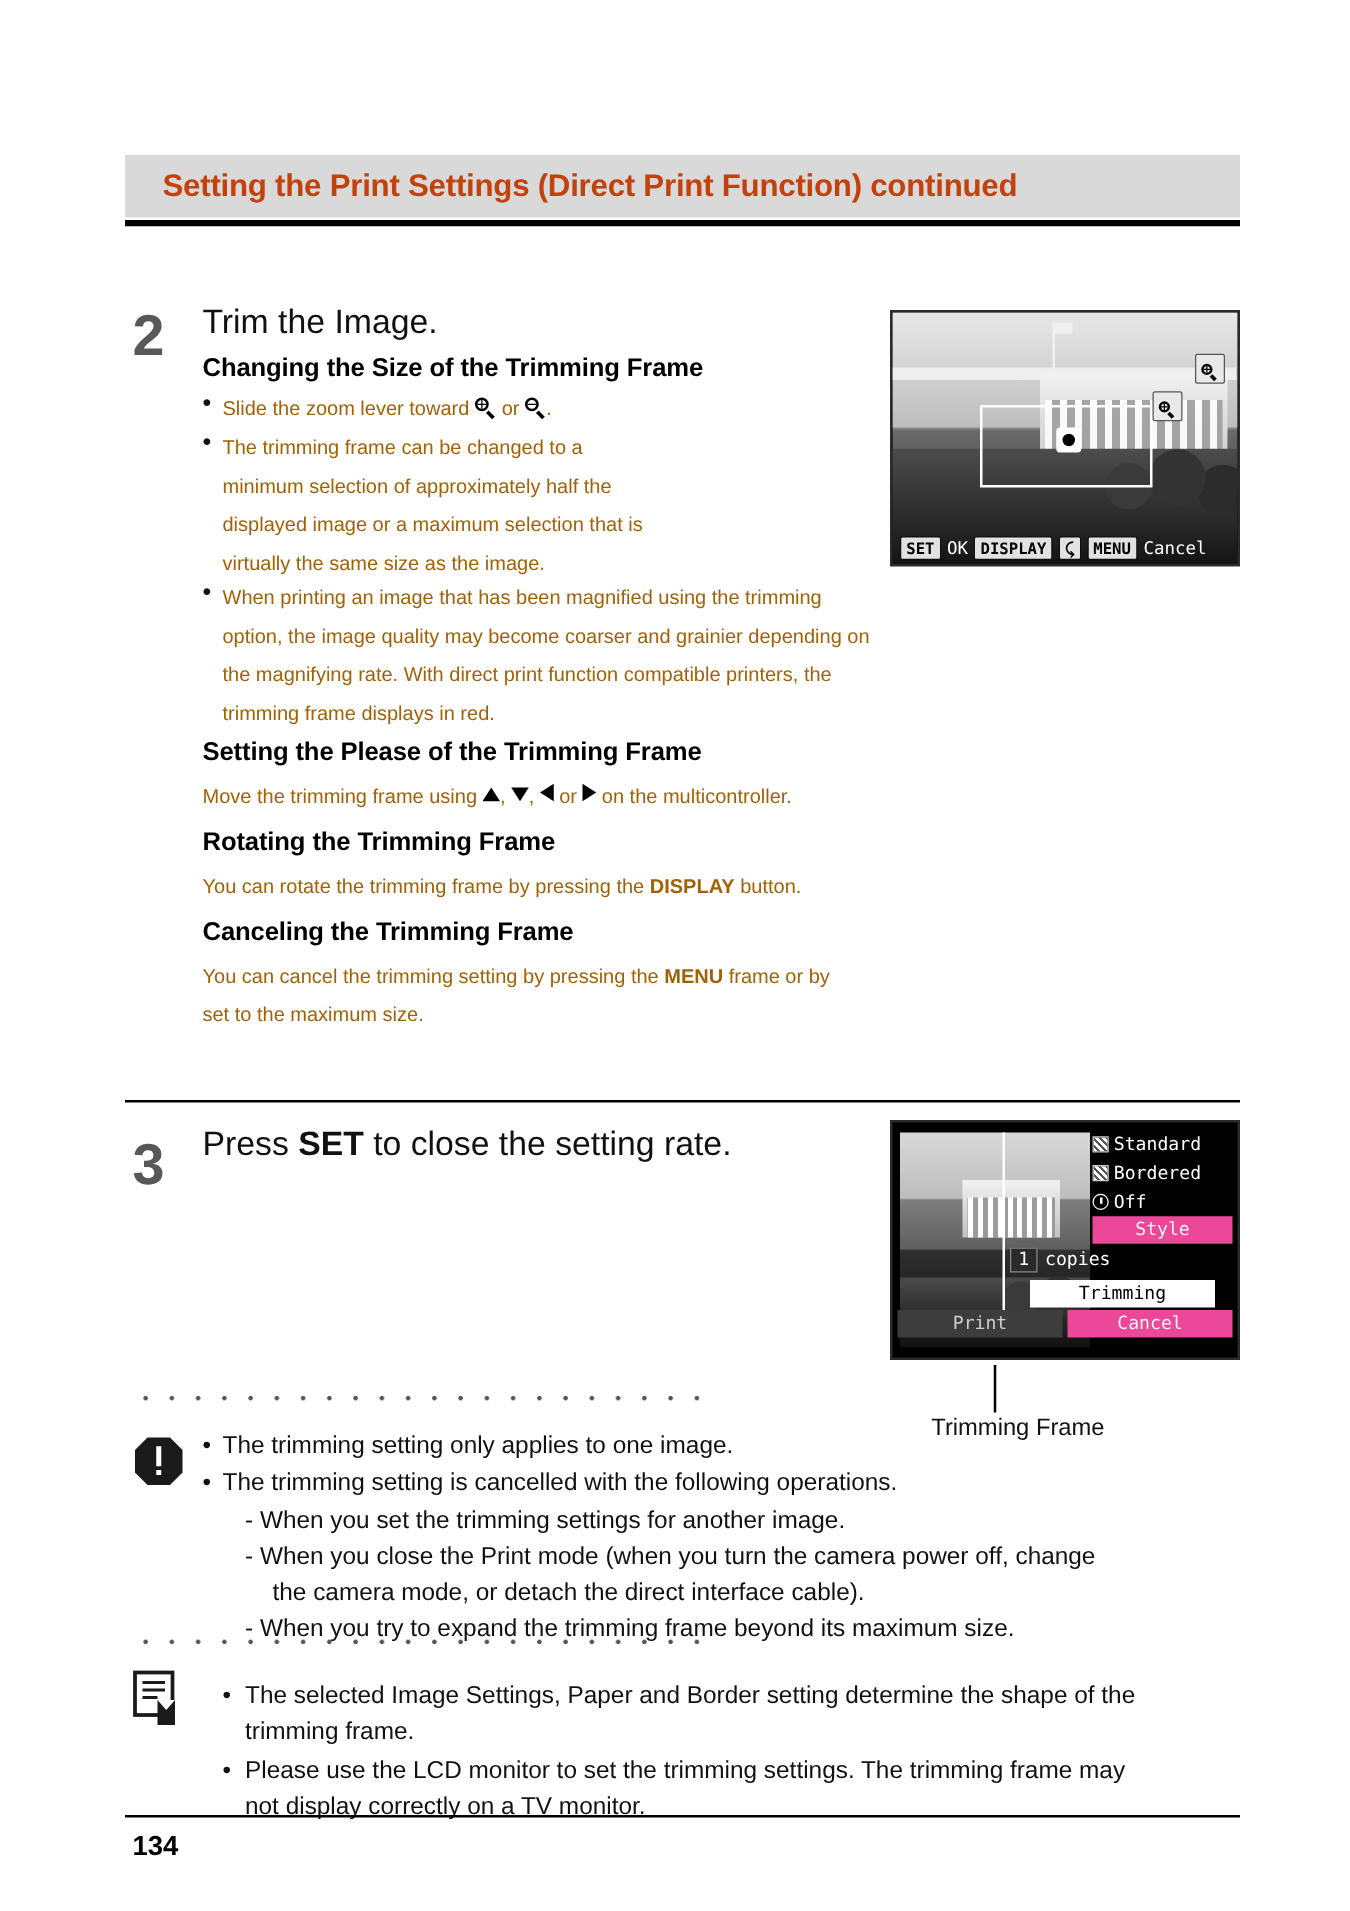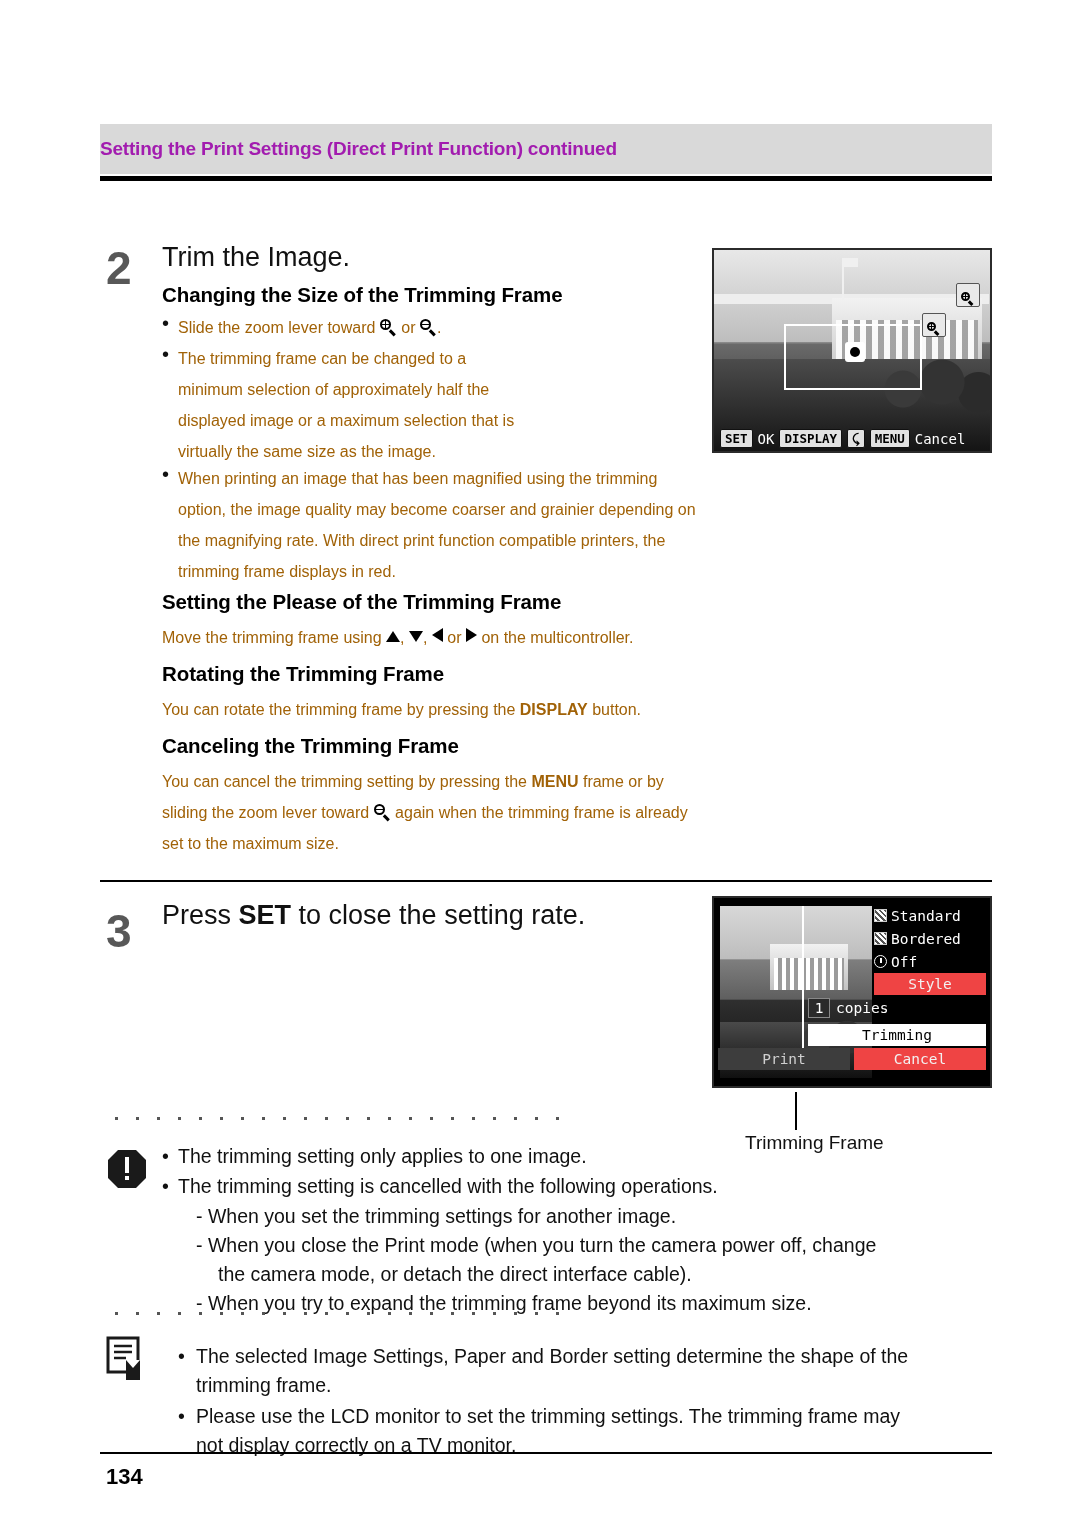--- a/index.html
+++ b/index.html
@@ -24,24 +24,25 @@
   
   .header-bar {
     position: absolute;
     left: 100px; top: 124px;
     width: 892px; height: 50px;
     background: #d9d9d9;
     display: flex;
     align-items: center;
   }
   .header-title {
-    font-size: 19px;
+    font-size: 25px;
     font-weight: bold;
     letter-spacing: -0.2px;
-    color: #a21caf;
+    padding-left: 30px;
+    color: #c2410c;
   }
   .header-rule {
     position: absolute;
     left: 100px; top: 176px;
     width: 892px; height: 5px;
     background: #000;
   }
 
   
   .step-num {
@@ -284,21 +285,21 @@
     content:""; position:absolute; left:5px; top:2px; width:1.5px; height:5px; background:#fff;
   }
   .lcd2 .bar {
     font-family:"DejaVu Sans Mono", monospace;
     font-size: 14.5px;
     text-align:center;
     color:#ffffff;
     height:22px;
     line-height:22px;
   }
-  .lcd2 .bar.gray { background:#ef4444; color:#f2f2f2; }
+  .lcd2 .bar.gray { background:#ec4899; color:#f2f2f2; }
   .lcd2 .bar.white { background:#ffffff; color:#000; }
   .lcd2 .bar.dark { background:#3d3d3d; color:#cfcfcf; }
   .lcd2 .copies-row {
     position:absolute; right:4px; top:99px; width:178px;
     display:flex; align-items:center;
     font-family:"DejaVu Sans Mono", monospace;
     font-size: 14.5px; color:#fff; height:22px;
   }
   .lcd2 .copies-num {
     width:22px; text-align:center; background:#2a2a2a; color:#fff; border:1px solid #888;
@@ -407,23 +408,20 @@
 
   <div class="sub-head" style="left:162px; top:662px;">Rotating the Trimming Frame</div>
   <div class="body-text" style="left:162px; top:694px; width:830px;">
     <span>You can rotate the trimming frame by pressing the </span><span class="bold-inline">DISPLAY</span><span> button.</span>
   </div>
 
   <div class="sub-head" style="left:162px; top:734px;">Canceling the Trimming Frame</div>
   <div class="body-text" style="left:162px; top:766px; width:840px;">
     <div>
       <span>You can cancel the trimming setting by pressing the </span><span class="bold-inline">MENU</span><span> frame or by</span>
-    </div>
-    <div>
-      <span>sliding the zoom lever toward </span><span class="mag-icon"><span class="circ"></span><span class="handle"></span><span class="minus-h"></span></span><span> again when the trimming frame is already</span>
     </div>
     <div>set to the maximum size.</div>
   </div>
 
   <div class="lcd1">
     <div class="photo">
       <div class="sky"></div>
       <div class="roofline"></div>
       <div class="bldg"></div>
       <div class="bldg-cols"></div>
@@ -483,21 +481,21 @@
         <span>Off</span>
       </div>
       <div class="bar gray">Style</div>
     </div>
 
     <div class="copies-row">
       <span class="copies-num">1</span>
       <span>copies</span>
     </div>
 
-    <div class="bar white" style="position:absolute; right:4px; top:126px; width:178px;">Trimming</div>
+    <div class="bar white" style="position:absolute; right:18px; top:126px; width:148px;">Trimming</div>
 
     <div class="bottom-row">
       <div class="bar dark">Print</div>
       <div class="bar gray">Cancel</div>
     </div>
   </div>
 
   <div class="callout-line"></div>
   <div class="callout-label">Trimming Frame</div>
 

